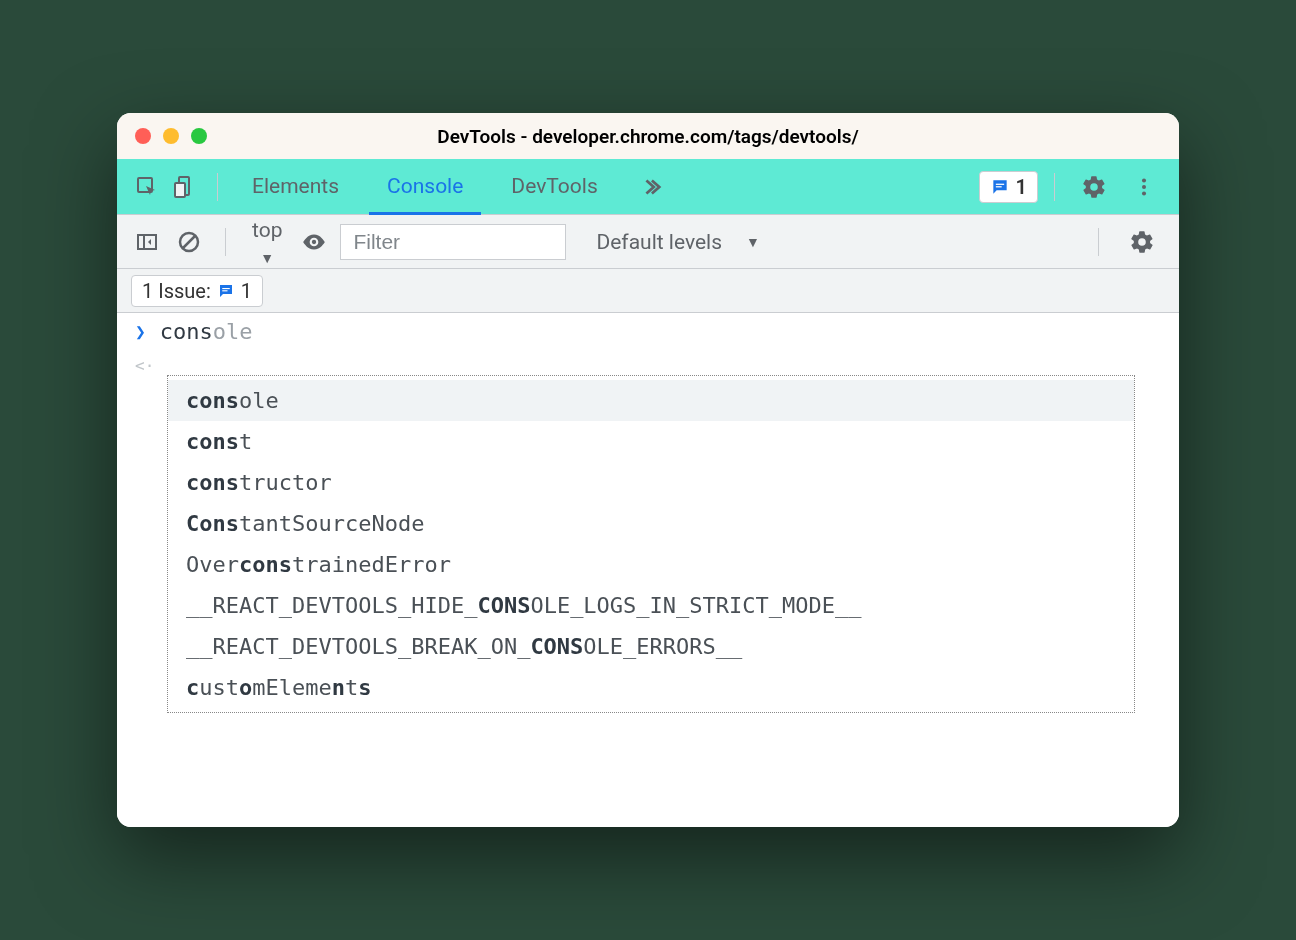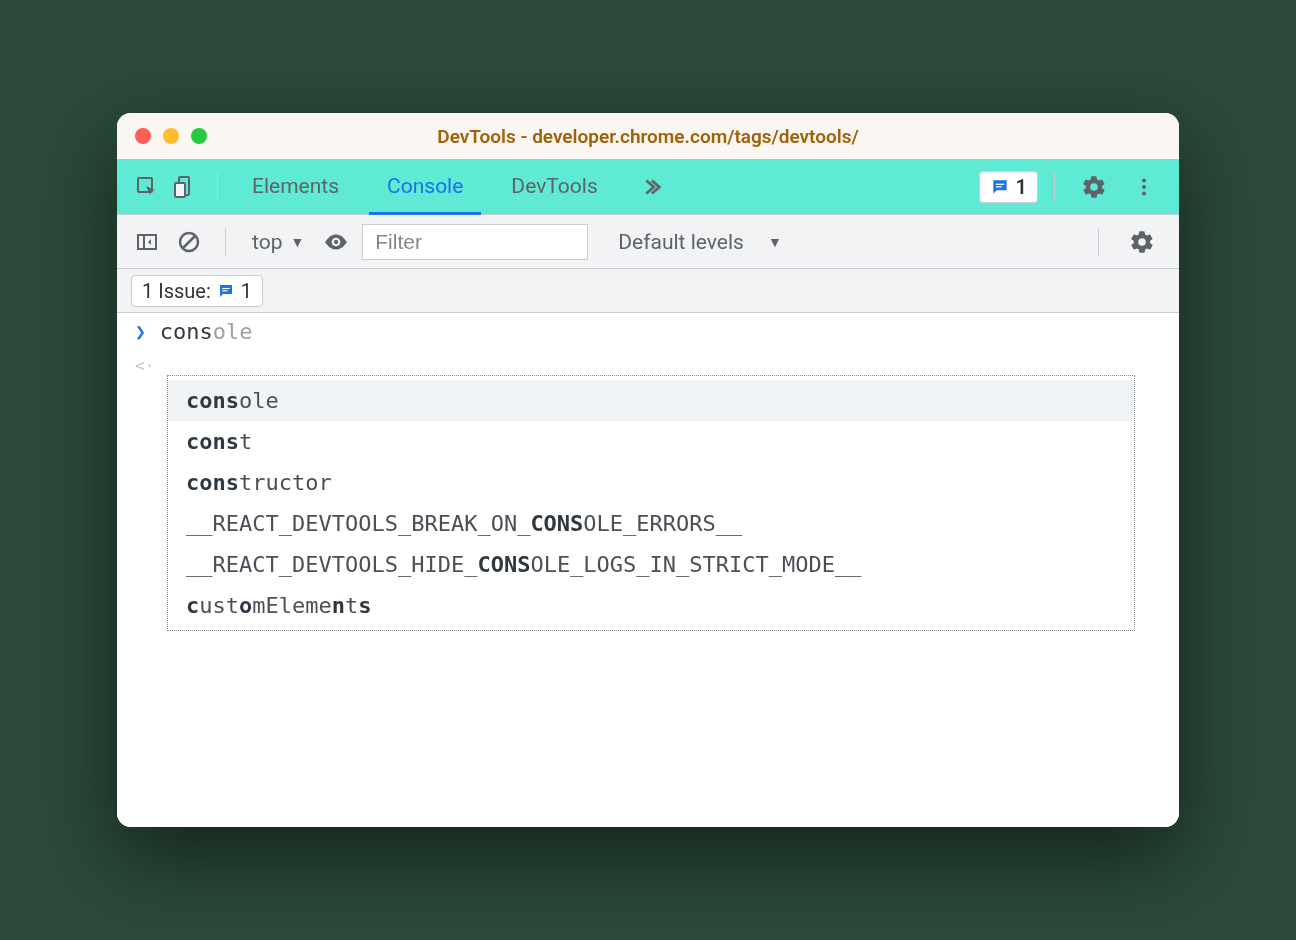--- a/index.html
+++ b/index.html
@@ -35,21 +35,21 @@
   .traffic-light { width: 16px; height: 16px; border-radius: 50%; }
   .tl-close { background: #ff5f57; }
   .tl-min { background: #febc2e; }
   .tl-max { background: #28c840; }
   .title-text {
     position: absolute;
     left: 0; right: 0;
     text-align: center;
     font-size: 19px;
     font-weight: 600;
-    color: #a16207;
+    color: #000000;
     pointer-events: none;
   }
   
   .main-toolbar {
     height: 56px;
     background: #5eead4;
     border-bottom: 1px solid #cacdd1;
     display: flex;
     align-items: center;
     padding: 0 14px;
@@ -112,20 +112,21 @@
     gap: 10px;
   }
   .ctx-selector {
     display: flex;
     align-items: center;
     gap: 8px;
     font-size: 21px;
     color: #5f6368;
     cursor: pointer;
     padding: 0 6px;
+    flex-direction: column;
   }
   .caret-down { font-size: 14px; color: #5f6368; }
   .filter-input {
     width: 226px;
     height: 36px;
     border: 1px solid #cacdd1;
     background: #fff;
     font-size: 21px;
     padding: 0 12px;
     color: #333;
@@ -330,18 +331,20 @@
       <span><span class="typed-text">cons</span><span class="ghost-text">ole</span></span>
     </div>
     <div class="output-line">
       <span class="out-arrow">&lt;·</span>
     </div>
     <div class="autocomplete" id="ac-list">
 
     <div class="ac-item selected"><b>cons</b><span>ole</span></div>
         <div class="ac-item"><b>cons</b><span>t</span></div>
         <div class="ac-item"><b>cons</b><span>tructor</span></div>
+        <div class="ac-item"><b>Cons</b><span>tantSourceNode</span></div>
+        <div class="ac-item"><span>Over</span><b>cons</b><span>trainedError</span></div>
+        <div class="ac-item"><span>__REACT_DEVTOOLS_HIDE_</span><b>CONS</b><span>OLE_LOGS_IN_STRICT_MODE__</span></div>
         <div class="ac-item"><span>__REACT_DEVTOOLS_BREAK_ON_</span><b>CONS</b><span>OLE_ERRORS__</span></div>
-        <div class="ac-item"><span>__REACT_DEVTOOLS_HIDE_</span><b>CONS</b><span>OLE_LOGS_IN_STRICT_MODE__</span></div>
         <div class="ac-item"><b>c</b><span>ust</span><b>o</b><span>mEleme</span><b>n</b><span>t</span><b>s</b></div>
       </div>
   </div>
 </div>
 
 </body></html>

